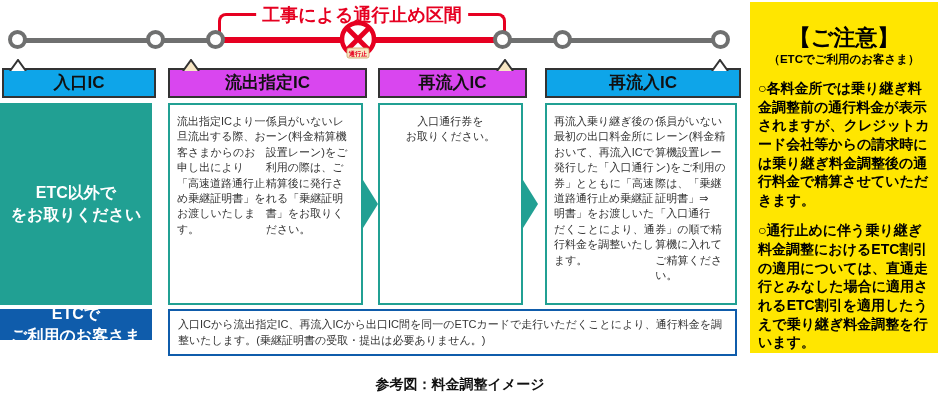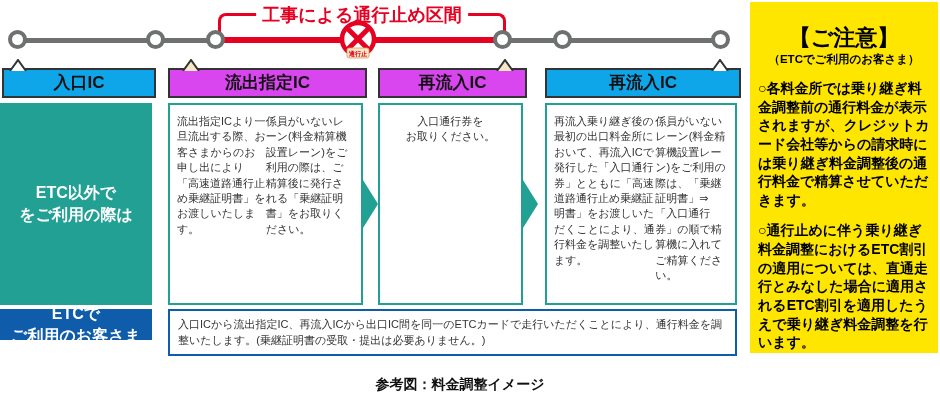--- a/index.html
+++ b/index.html
@@ -88,21 +88,21 @@
 
   <div class="icbox whitebg" style="left:545px;width:192px;">
     <svg class="tail" style="left:164px;" viewBox="0 0 18 12">
       <polygon points="1,12 9,1 17,12" fill="#ffffff"></polygon>
         <path d="M1 12 L9 1 L17 12" fill="none" stroke="#333" stroke-width="2"></path>
     </svg>
     <span>再流入IC</span>
   </div>
 
   <div class="rowhead teal-bg" style="top:103px;height:202px;">ETC以外で
-をご利用の際は</div>
+をお取りください</div>
   <div class="rowhead blue-bg" style="top:309px;height:31px;">ETCで
 ご利用のお客さま</div>
 
   <div class="cbox" style="left:168px;width:195px;">
     <p>流出指定ICより一旦流出する際、お客さまからのお申し出により「高速道路通行止め乗継証明書」をお渡しいたします。</p>
     <p>係員がいないレーン(料金精算機設置レーン)をご利用の際は、ご精算後に発行される「乗継証明書」をお取りください。</p>
   </div>
   <div class="flow-arrow" style="left:363px;"></div>
 
   <div class="cbox" style="left:378px;width:145px;">

